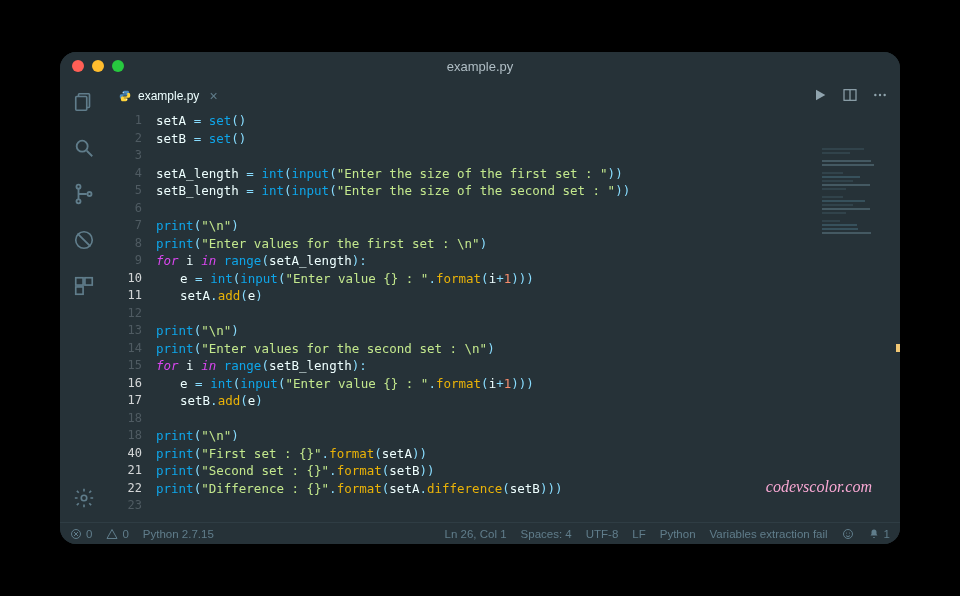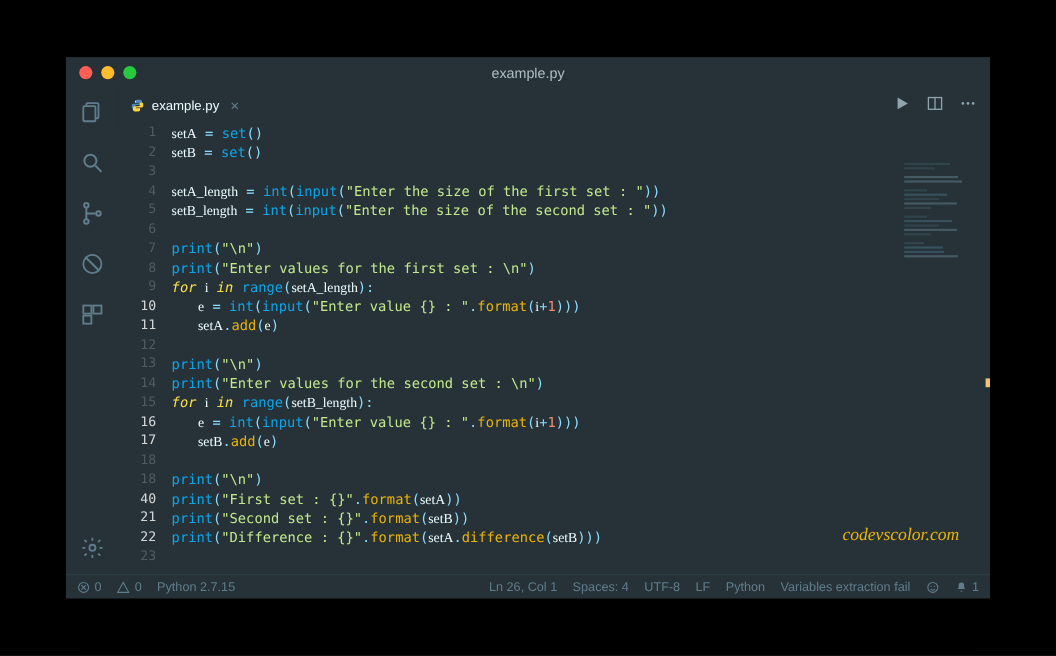--- a/index.html
+++ b/index.html
@@ -11,21 +11,21 @@
   height: 596px;
   overflow: hidden;
   display: flex;
   align-items: center;
   justify-content: center;
 }
 .window {
   width: 840px;
   height: 492px;
   background: #263238;
-  border-radius: 0;
+  border-radius: 16px;
   box-shadow: 0 20px 60px rgba(0,0,0,0.5);
   display: flex;
   flex-direction: column;
   overflow: hidden;
   position: relative;
 }
 .titlebar {
   height: 28px;
   display: flex;
   align-items: center;
@@ -139,25 +139,25 @@
   line-height: 17.5px;
   font-size: 12.5px;
   white-space: pre;
   position: relative;
 }
 .line { height: 17.5px; }
 .ind { display:inline-block; width: 24px; }
 
 .op  { color: #89ddff; }   
 .fn  { color: #0ea5e9; }   
-.kw  { color: #fde047; font-style: italic; }  
+.kw  { color: #d946ef; font-style: italic; }  
 .str { color: #c3e88d; }
 .num { color: #f78c6c; }
 .mth { color: #eab308; }   
-.var { color: #eeffff; font-family: Liberation Serif, serif; }
+.var { color: #eeffff; }
 .punct{color:#89ddff;}
 
 .minimap {
   position: absolute;
   top: 36px;
   right: 8px;
   width: 70px;
   height: 90px;
   opacity: 0.55;
   background:
@@ -185,21 +185,21 @@
   position:absolute;
   right:0;
   top: 232px;
   width:4px; height:8px;
   background:#f0c674;
 }
 .watermark {
   position: absolute;
   right: 28px;
   bottom: 26px;
-  color: #eab308;
+  color: #f9a8d4;
   font-style: italic;
   font-family: cursive;
   font-size: 16px;
   pointer-events:none;
 }
 .status-bar {
   height: 22px;
   background: #263238;
   border-top: 1px solid #2f3d44;
   display: flex;

